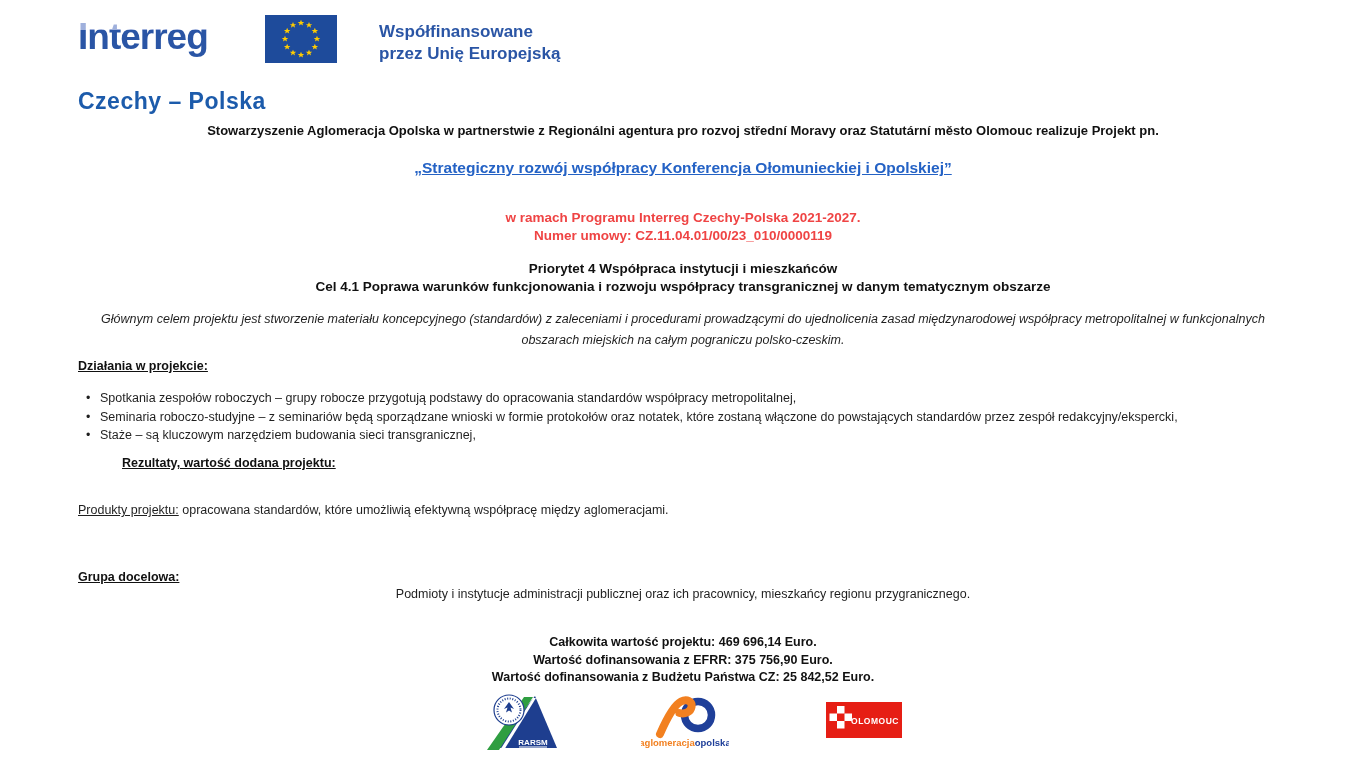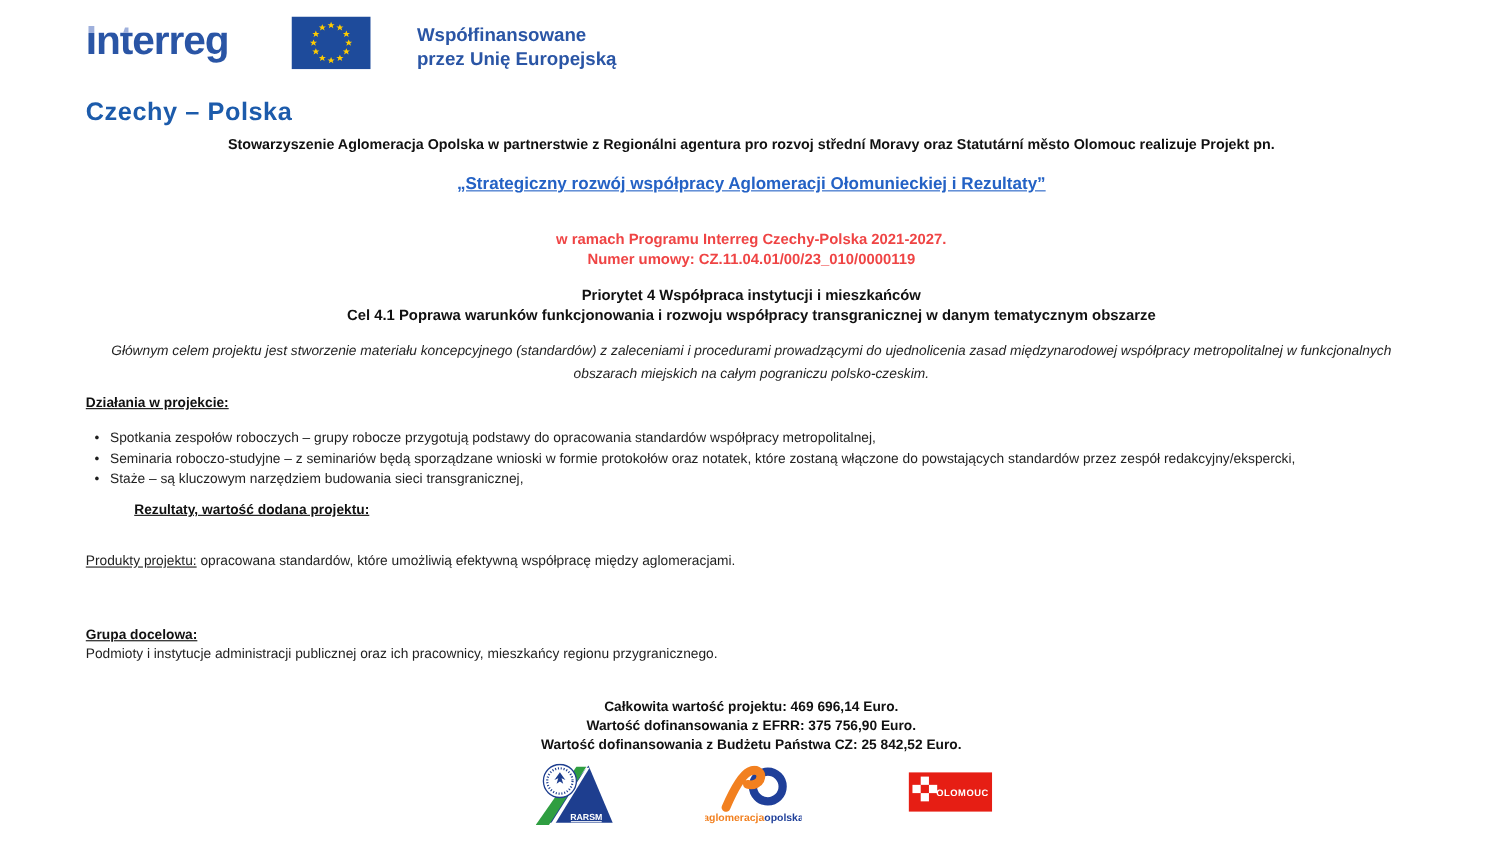--- a/index.html
+++ b/index.html
@@ -55,21 +55,21 @@
   }
   ul.activities li { line-height: 18.5px; padding-left: 14px; position: relative; }
   ul.activities li::before {
     content: "•"; position: absolute; left: 0; top: 0; font-size: 12.5px; color: #1f1f1f;
   }
 
   .results-lines { position: absolute; top: 501px; left: 0; right: 0; font-size: 12.5px; color: #1f1f1f; }
   .results-lines .rline { line-height: 18.5px; }
   .rlabel { text-decoration: underline; }
 
-  .target-text { position: absolute; top: 587px; left: 0; right: 0; font-size: 12.5px; color: #1f1f1f; }
+  .target-text { position: absolute; top: 587px; left: 0; right: 0; font-size: 12.5px; color: #1f1f1f; text-align: center; }
 
   .budget { position: absolute; top: 634px; left: 0; right: 0; font-size: 12.5px; font-weight: 700; color: #111; text-align: center; }
   .budget div { line-height: 17.5px; }
 
   
   .logo-rarsm { position: absolute; left: 487px; top: 694px; }
   .logo-ao { position: absolute; left: 641px; top: 696px; }
   .logo-olomouc { position: absolute; left: 826px; top: 702px; }
 </style>
 </head>
@@ -99,21 +99,21 @@
 <div class="eu-cofinance">
   <div>Współfinansowane</div>
   <div>przez Unię Europejską</div>
 </div>
 
 <div class="program-name">Czechy – Polska</div>
 
 <div class="center-line partnership">Stowarzyszenie Aglomeracja Opolska w partnerstwie z Regionálni agentura pro rozvoj střední Moravy oraz Statutární město Olomouc realizuje Projekt pn.</div>
 
 <div class="center-line title-link-wrap">
-  <a class="title-link">„Strategiczny rozwój współpracy Aglomeracji Ołomunieckiej i Rezultaty”</a>
+  <a class="title-link">„Strategiczny rozwój współpracy Konferencja Ołomunieckiej i Opolskiej”</a>
 </div>
 
 <div class="center-line program-block">
   <div>w ramach Programu Interreg Czechy-Polska 2021-2027.</div>
   <div>Numer umowy: CZ.11.04.01/00/23_010/0000119</div>
 </div>
 
 <div class="center-line priority-block">
   <div>Priorytet 4 Współpraca instytucji i mieszkańców</div>
   <div>Cel 4.1 Poprawa warunków funkcjonowania i rozwoju współpracy transgranicznej w danym tematycznym obszarze</div>

